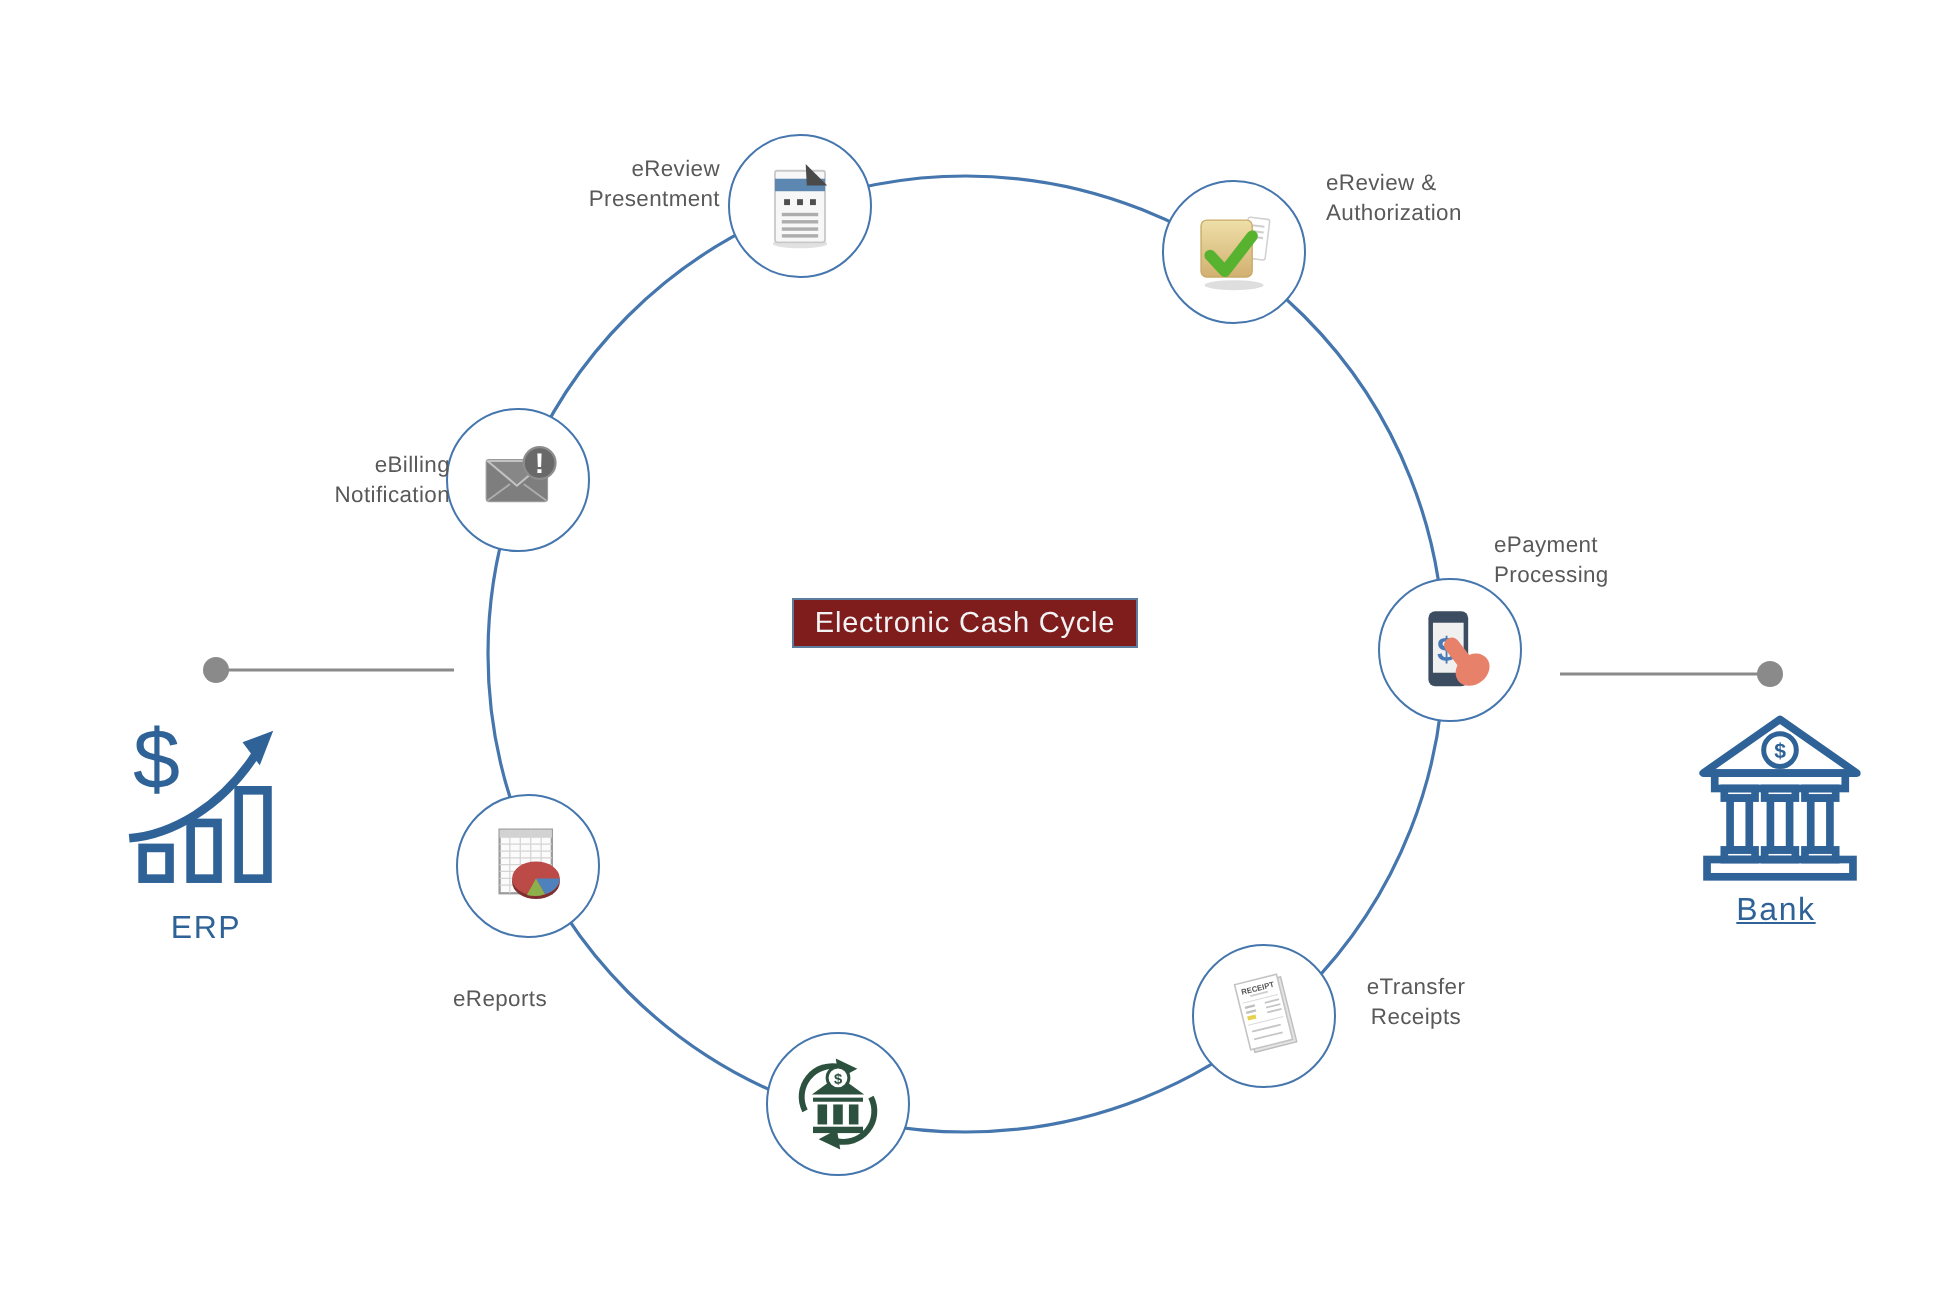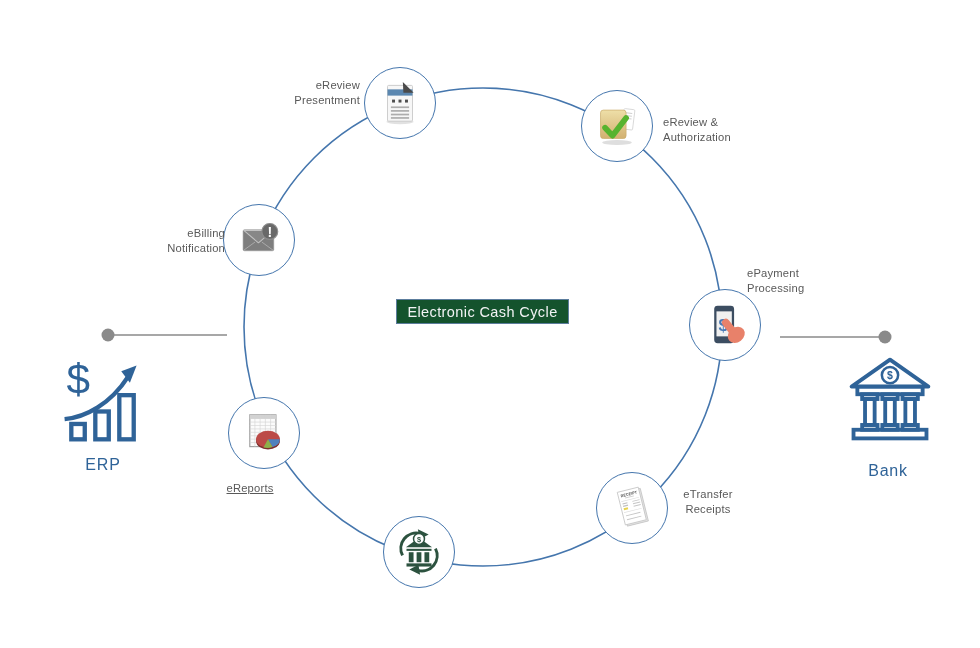--- a/index.html
+++ b/index.html
@@ -15,21 +15,21 @@
   }
   .node svg{display:block;}
   .lbl{
     position:absolute;font-size:11.2px;color:#595959;line-height:1.3;
     white-space:pre-line;letter-spacing:0.2px;
   }
   .lbl.r{text-align:right;}
   .lbl.c{text-align:center;}
   #center-title{
     position:absolute;left:396px;top:299px;width:173px;height:25px;
-    background:#14532d;border:1px solid #5c7d9d;box-sizing:border-box;
+    background:#7f1d1d;border:1px solid #5c7d9d;box-sizing:border-box;
     color:#f2f3f5;font-size:14.5px;letter-spacing:0.4px;
     display:flex;align-items:center;justify-content:center;
   }
   .endpoint-label{
     position:absolute;color:#2f6398;font-size:16px;letter-spacing:0.8px;text-align:center;
   }
   .ep-icon{position:absolute;}
 </style>
 </head>
 <body>
@@ -76,21 +76,21 @@
       <g transform="rotate(7 31 18)">
         <rect x="27" y="7" width="9.5" height="18" rx="1" fill="#ffffff" stroke="#d2d2d2" stroke-width="0.7"></rect>
         <rect x="29" y="10" width="5.5" height="0.9" fill="#cfcfcf"></rect>
         <rect x="29" y="12.5" width="5.5" height="0.9" fill="#cfcfcf"></rect>
         <rect x="29" y="15" width="5.5" height="0.9" fill="#cfcfcf"></rect>
       </g>
       <rect x="7.5" y="8" width="22.5" height="25" rx="2.5" fill="url(#gfold)" stroke="#c9a968" stroke-width="0.6"></rect>
       <path d="M11.5,23.5 L18,30.5 L30,15" fill="none" stroke="#57b32f" stroke-width="5" stroke-linecap="round" stroke-linejoin="round"></path>
     </svg>
   </div>
-  <div class="lbl" style="left:663px;top:115px;width:95px;">eReview &amp;
+  <div class="lbl" style="left:663px;top:85px;width:95px;">eReview &amp;
 Authorization</div>
 
   <div class="node" style="left:689px;top:289px;">
     <svg width="50" height="50" viewBox="0 0 44 44">
       <rect x="12.5" y="5" width="17.5" height="33" rx="3" fill="#3c4d61"></rect>
       <rect x="14.5" y="10" width="13.5" height="22" fill="#f0f0f0"></rect>
       <text x="20.5" y="27" font-size="15" font-weight="bold" fill="#4a7ab5" text-anchor="middle">$</text>
       <g fill="#e8816a" transform="translate(3,1) rotate(-38 27 28)">
         <rect x="23.5" y="13" width="6.8" height="16" rx="3.3"></rect>
         <ellipse cx="27.5" cy="30.5" rx="8" ry="6.5"></ellipse>
@@ -158,21 +158,21 @@
         <line x1="9.5" y1="24.4" x2="32.5" y2="24.4"></line>
           <line x1="9.5" y1="27.4" x2="32.5" y2="27.4"></line>
         <line x1="9.5" y1="30.4" x2="32.5" y2="30.4"></line>
       </g>
       <ellipse cx="25.5" cy="29" rx="10.5" ry="7.5" fill="#7e2f2e"></ellipse>
       <ellipse cx="25.5" cy="27.5" rx="10.5" ry="7.5" fill="#bc4a47"></ellipse>
       <path d="M25.5,27.5 L36,27.5 A10.5,7.5 0 0 1 29.5,34.4 Z" fill="#4f81bd"></path>
       <path d="M25.5,27.5 L29.5,34.4 A10.5,7.5 0 0 1 21.5,34.8 Z" fill="#8db04a"></path>
     </svg>
   </div>
-  <div class="lbl c" style="left:205px;top:481px;width:90px;text-decoration:underline;">eReports</div>
+  <div class="lbl c" style="left:205px;top:493px;width:90px;">eReports</div>
 
   <div class="node" style="left:223px;top:204px;">
     <svg width="50" height="50" viewBox="0 0 44 44">
       <rect x="8" y="13" width="27" height="18.5" rx="1.2" fill="#7e7e7e" stroke="#9a9a9a" stroke-width="0.5"></rect>
       <polygon points="8.6,13.6 34.4,13.6 21.5,24.5" fill="#878787" stroke="#c2c2c2" stroke-width="0.9" stroke-linejoin="round"></polygon>
       <path d="M8.6,31 L18.5,23.8 M34.4,31 L24.5,23.8" stroke="#c2c2c2" stroke-width="0.8" fill="none" opacity="0.7"></path>
       <circle cx="31.5" cy="14.5" r="7" fill="#696969" stroke="#8d8d8d" stroke-width="1"></circle>
       <text x="31.5" y="19" font-size="12.5" font-weight="bold" fill="#ffffff" text-anchor="middle">!</text>
     </svg>
   </div>
@@ -204,15 +204,15 @@
         <rect x="21" y="76" width="16" height="5"></rect>
       <rect x="42" y="44" width="16" height="5"></rect>
         <rect x="45" y="49" width="10" height="27"></rect>
         <rect x="42" y="76" width="16" height="5"></rect>
       <rect x="63" y="44" width="16" height="5"></rect>
         <rect x="66" y="49" width="10" height="27"></rect>
         <rect x="63" y="76" width="16" height="5"></rect>
       <rect x="12" y="81" width="76" height="9"></rect>
     </g>
   </svg>
-  <div class="endpoint-label" style="left:848px;top:462px;width:80px;">Bank</div>
+  <div class="endpoint-label" style="left:848px;top:447px;width:80px;text-decoration:underline;">Bank</div>
 
 </div>
 
 </body></html>

